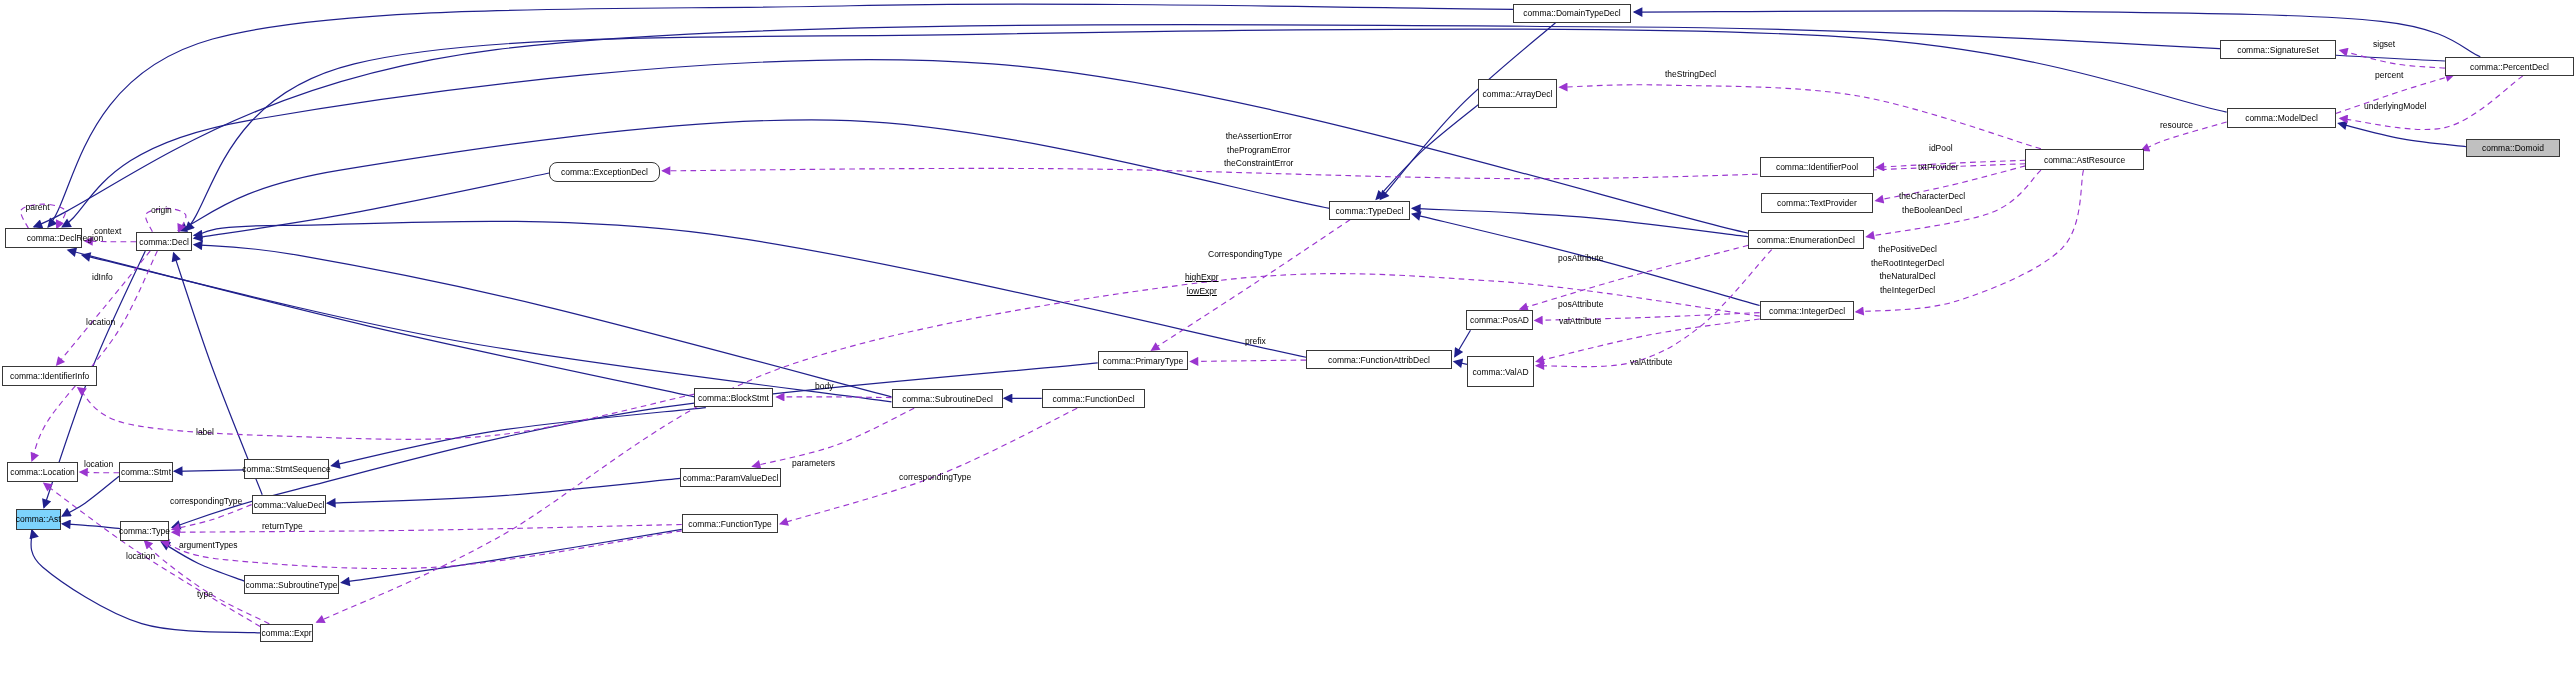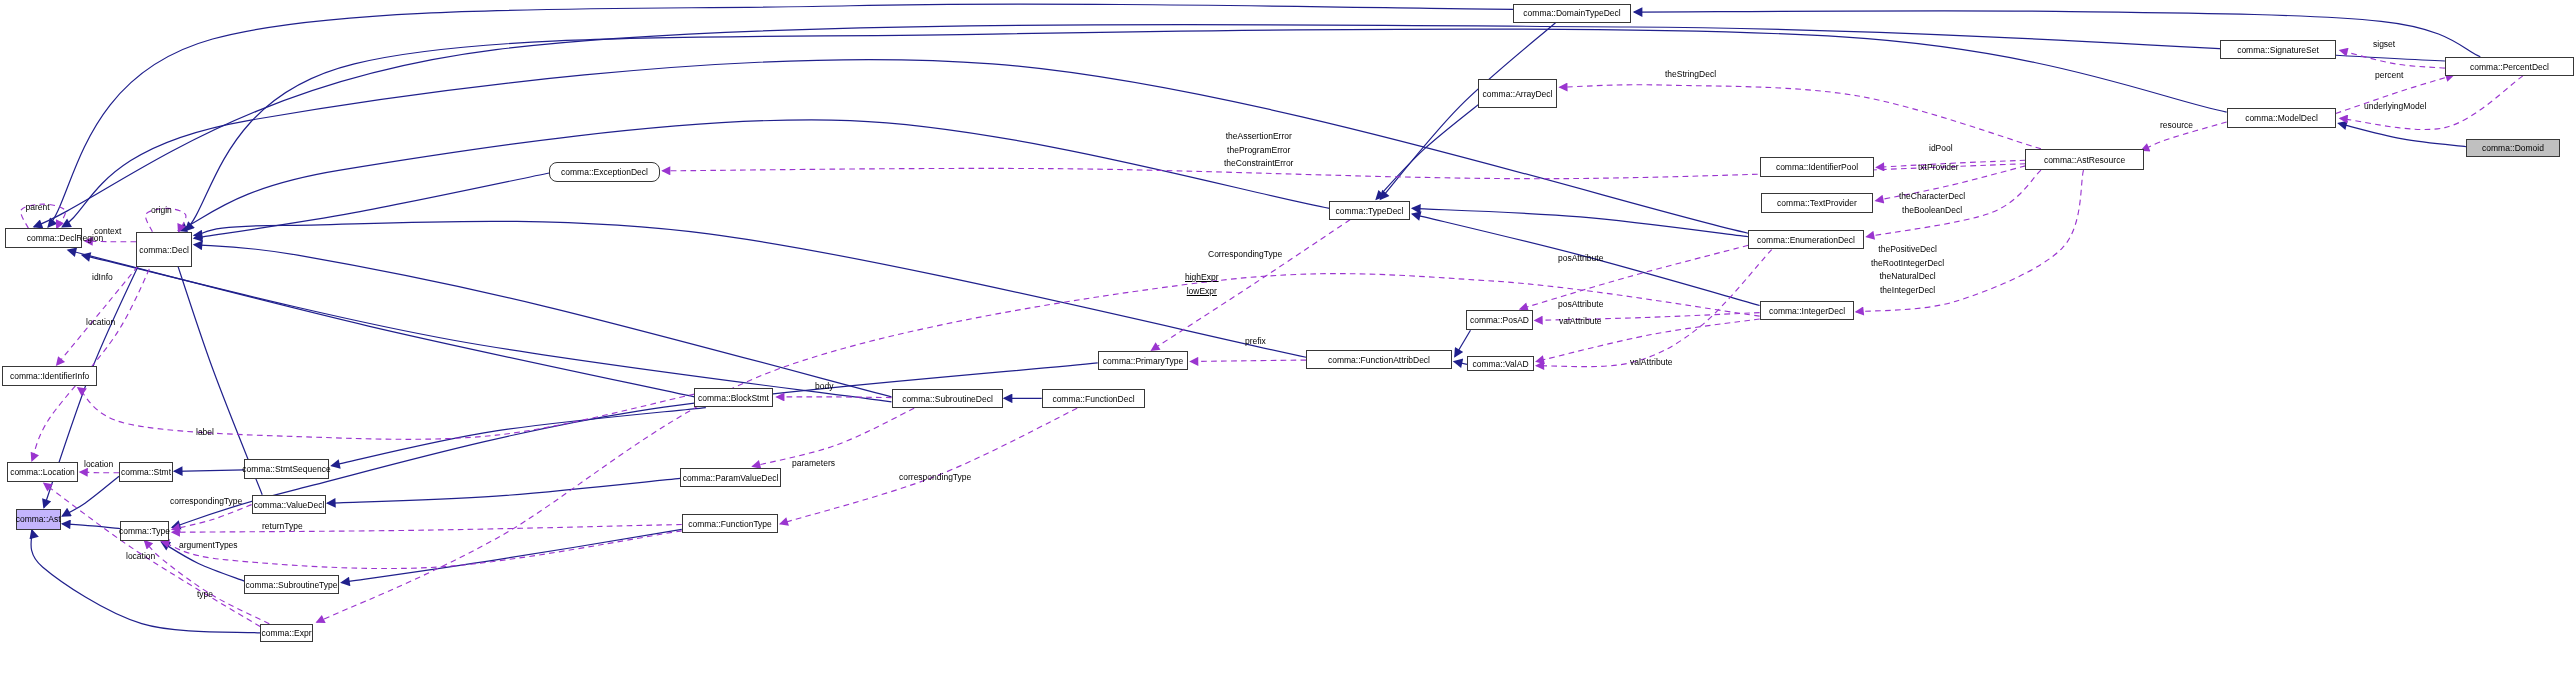--- a/index.html
+++ b/index.html
@@ -98,37 +98,37 @@
       <div class="node" style="left: 2445px; top: 57px; width: 129px; height: 19px; border-color: rgb(56, 56, 56); background: rgb(255, 255, 255); color: rgb(0, 0, 0);">comma::PercentDecl</div>
       <div class="node" style="left: 1478px; top: 79px; width: 79px; height: 29px; border-color: rgb(56, 56, 56); background: rgb(255, 255, 255); color: rgb(0, 0, 0);">comma::ArrayDecl</div>
       <div class="node" style="left: 2227px; top: 108px; width: 109px; height: 20px; border-color: rgb(56, 56, 56); background: rgb(255, 255, 255); color: rgb(0, 0, 0);">comma::ModelDecl</div>
       <div class="node hl" style="left: 2466px; top: 139px; width: 94px; height: 18.4px; border-color: rgb(56, 56, 56); background: rgb(192, 192, 192); color: rgb(0, 0, 0);">comma::Domoid</div>
       <div class="node" style="left: 2025px; top: 149px; width: 119px; height: 21px; border-color: rgb(56, 56, 56); background: rgb(255, 255, 255); color: rgb(0, 0, 0); text-align: right;">comma::AstResource</div>
       <div class="node" style="left: 1760px; top: 157px; width: 114px; height: 20px; border-color: rgb(56, 56, 56); background: rgb(255, 255, 255); color: rgb(0, 0, 0);">comma::IdentifierPool</div>
       <div class="node" style="left: 1761px; top: 193px; width: 112px; height: 20px; border-color: rgb(56, 56, 56); background: rgb(255, 255, 255); color: rgb(0, 0, 0);">comma::TextProvider</div>
       <div class="node" style="left: 549px; top: 162px; width: 111px; height: 20px; border-color: rgb(56, 56, 56); background: rgb(255, 255, 255); color: rgb(0, 0, 0); border-radius: 8px;">comma::ExceptionDecl</div>
       <div class="node" style="left: 1329px; top: 201px; width: 81px; height: 19px; border-color: rgb(56, 56, 56); background: rgb(255, 255, 255); color: rgb(0, 0, 0);">comma::TypeDecl</div>
       <div class="node" style="left: 5px; top: 228px; width: 77px; height: 20px; border-color: rgb(56, 56, 56); background: rgb(255, 255, 255); color: rgb(0, 0, 0); padding-left: 43px;">comma::DeclRegion</div>
-      <div class="node" style="left: 136px; top: 232px; width: 56px; height: 35px; border-color: rgb(56, 56, 56); background: rgb(255, 255, 255); color: rgb(0, 0, 0);">comma::Decl</div>
+      <div class="node" style="left: 136px; top: 232px; width: 56px; height: 19px; border-color: rgb(56, 56, 56); background: rgb(255, 255, 255); color: rgb(0, 0, 0);">comma::Decl</div>
       <div class="node" style="left: 1748px; top: 230px; width: 116px; height: 19px; border-color: rgb(56, 56, 56); background: rgb(255, 255, 255); color: rgb(0, 0, 0);">comma::EnumerationDecl</div>
       <div class="node" style="left: 1760px; top: 301px; width: 94px; height: 19px; border-color: rgb(56, 56, 56); background: rgb(255, 255, 255); color: rgb(0, 0, 0);">comma::IntegerDecl</div>
       <div class="node" style="left: 1466px; top: 310px; width: 67px; height: 20px; border-color: rgb(56, 56, 56); background: rgb(255, 255, 255); color: rgb(0, 0, 0);">comma::PosAD</div>
-      <div class="node" style="left: 1467px; top: 356px; width: 67px; height: 15px; border-color: rgb(56, 56, 56); background: rgb(255, 255, 255); color: rgb(0, 0, 0);">comma::ValAD</div>
+      <div class="node" style="left: 1467px; top: 356px; width: 67px; height: 31px; border-color: rgb(56, 56, 56); background: rgb(255, 255, 255); color: rgb(0, 0, 0);">comma::ValAD</div>
       <div class="node" style="left: 1306px; top: 350px; width: 146px; height: 19px; border-color: rgb(56, 56, 56); background: rgb(255, 255, 255); color: rgb(0, 0, 0);">comma::FunctionAttribDecl</div>
       <div class="node" style="left: 1098px; top: 351px; width: 90px; height: 19px; border-color: rgb(56, 56, 56); background: rgb(255, 255, 255); color: rgb(0, 0, 0);">comma::PrimaryType</div>
       <div class="node" style="left: 2.1px; top: 366px; width: 95px; height: 20px; border-color: rgb(56, 56, 56); background: rgb(255, 255, 255); color: rgb(0, 0, 0);">comma::IdentifierInfo</div>
       <div class="node" style="left: 694px; top: 388px; width: 79px; height: 19px; border-color: rgb(56, 56, 56); background: rgb(255, 255, 255); color: rgb(0, 0, 0);">comma::BlockStmt</div>
       <div class="node" style="left: 892px; top: 389px; width: 111px; height: 19px; border-color: rgb(56, 56, 56); background: rgb(255, 255, 255); color: rgb(0, 0, 0);">comma::SubroutineDecl</div>
       <div class="node" style="left: 1042px; top: 389px; width: 103px; height: 19px; border-color: rgb(56, 56, 56); background: rgb(255, 255, 255); color: rgb(0, 0, 0);">comma::FunctionDecl</div>
       <div class="node" style="left: 244px; top: 459px; width: 85px; height: 20px; border-color: rgb(56, 56, 56); background: rgb(255, 255, 255); color: rgb(0, 0, 0);">comma::StmtSequence</div>
       <div class="node" style="left: 119px; top: 462px; width: 54px; height: 20px; border-color: rgb(56, 56, 56); background: rgb(255, 255, 255); color: rgb(0, 0, 0);">comma::Stmt</div>
       <div class="node" style="left: 7px; top: 462px; width: 71px; height: 20px; border-color: rgb(56, 56, 56); background: rgb(255, 255, 255); color: rgb(0, 0, 0);">comma::Location</div>
       <div class="node" style="left: 252px; top: 495px; width: 74px; height: 19px; border-color: rgb(56, 56, 56); background: rgb(255, 255, 255); color: rgb(0, 0, 0);">comma::ValueDecl</div>
       <div class="node" style="left: 680px; top: 468px; width: 101px; height: 19px; border-color: rgb(56, 56, 56); background: rgb(255, 255, 255); color: rgb(0, 0, 0);">comma::ParamValueDecl</div>
-      <div class="node" style="left: 15.6px; top: 509px; width: 45px; height: 20.6px; border-color: rgb(56, 56, 56); background: #c4b5fd; color: rgb(0, 0, 0);">comma::Ast</div>
+      <div class="node" style="left: 15.6px; top: 509px; width: 45px; height: 20.6px; border-color: rgb(56, 56, 56); background: #7dd3fc; color: rgb(0, 0, 0);">comma::Ast</div>
       <div class="node" style="left: 120px; top: 521px; width: 49px; height: 20px; border-color: rgb(56, 56, 56); background: rgb(255, 255, 255); color: rgb(0, 0, 0);">comma::Type</div>
       <div class="node" style="left: 682px; top: 514px; width: 96px; height: 19px; border-color: rgb(56, 56, 56); background: rgb(255, 255, 255); color: rgb(0, 0, 0);">comma::FunctionType</div>
       <div class="node" style="left: 244px; top: 575px; width: 95px; height: 19px; border-color: rgb(56, 56, 56); background: rgb(255, 255, 255); color: rgb(0, 0, 0);">comma::SubroutineType</div>
       <div class="node" style="left: 260px; top: 624px; width: 53px; height: 18.4px; border-color: rgb(56, 56, 56); background: rgb(255, 255, 255); color: rgb(0, 0, 0);">comma::Expr</div>
     </div>
   <div>
       <div class="elabel" style="left: 2373px; top: 38px; color: rgb(0, 0, 0);">sigset</div>
       <div class="elabel" style="left: 2375px; top: 69px; color: rgb(0, 0, 0);">percent</div>
       <div class="elabel" style="left: 2364px; top: 100px; color: rgb(0, 0, 0);">underlyingModel</div>
       <div class="elabel" style="left: 2160px; top: 119px; color: rgb(0, 0, 0);">resource</div>

